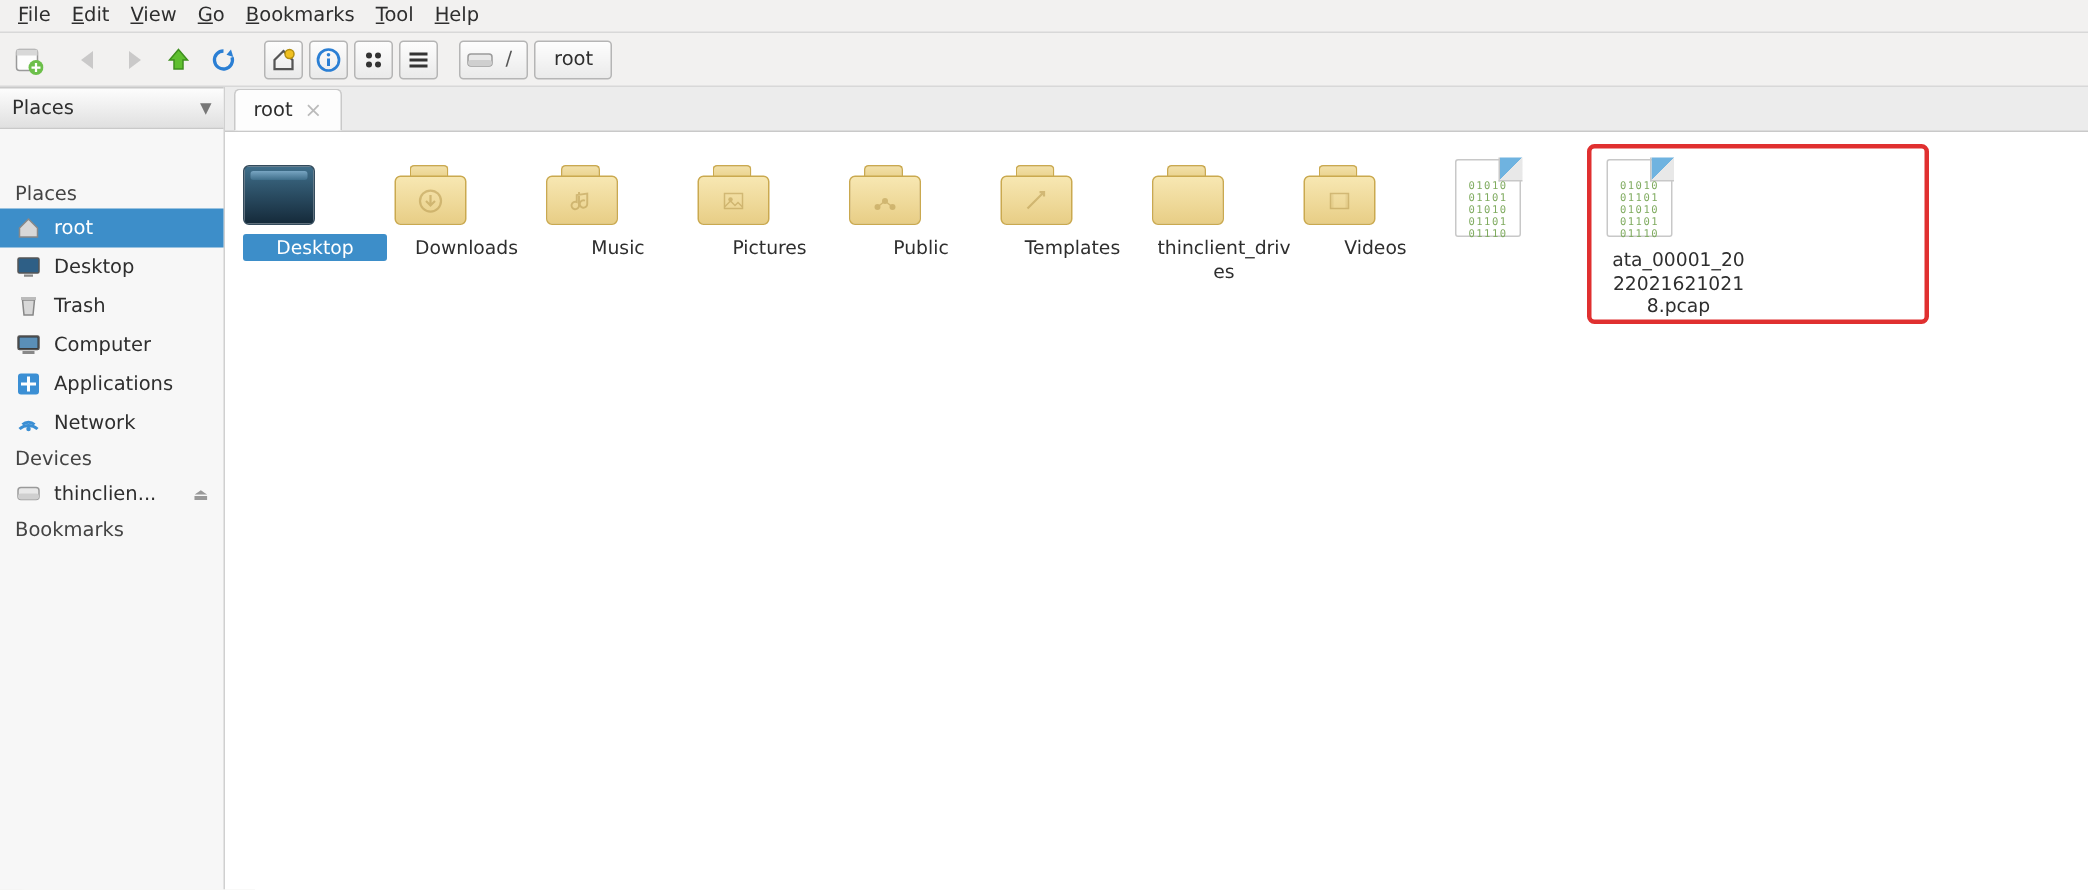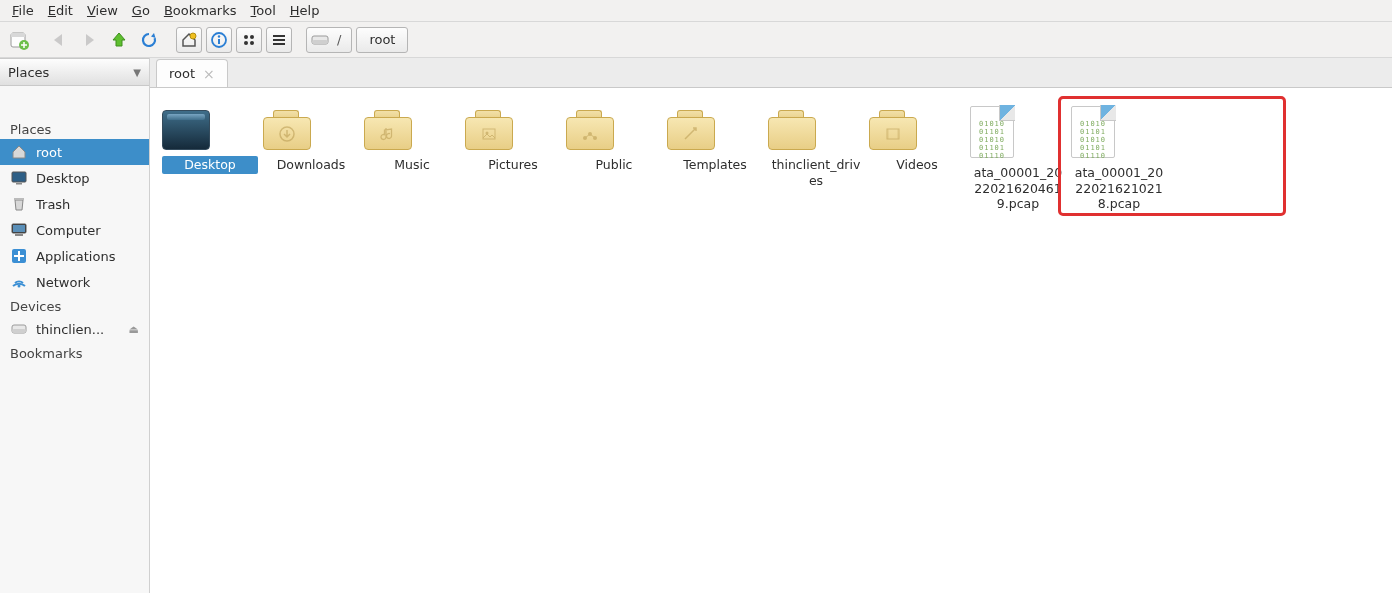--- a/index.html
+++ b/index.html
@@ -315,21 +315,20 @@
                 </div>
               </div>
               <div class="label">Videos</div>
             </div>
             <div class="item">
               <div class="binfile">
                 <div class="page"></div>
                 <div class="fold"></div>
                 <div class="bits">01010<br>01101<br>01010<br>01101<br>01110</div>
               </div>
-              <div class="label">ata_00001_20220216204619.pcap</div>
             </div>
             <div class="item">
               <div class="binfile">
                 <div class="page"></div>
                 <div class="fold"></div>
                 <div class="bits">01010<br>01101<br>01010<br>01101<br>01110</div>
               </div>
               <div class="label">ata_00001_20220216210218.pcap</div>
             </div>
           </div>

